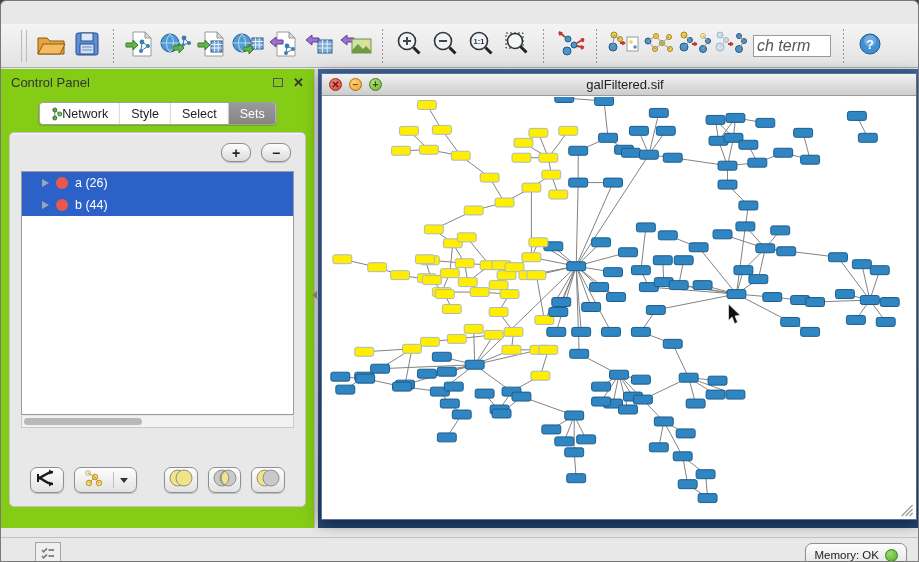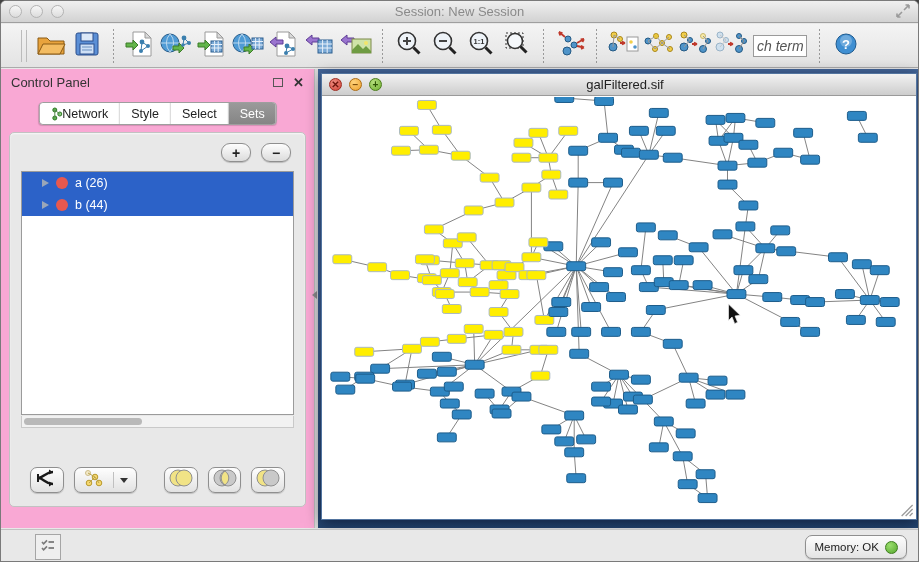--- a/index.html
+++ b/index.html
@@ -16,28 +16,28 @@
   .win-title { width:100%; text-align:center; font-size:13px; color:#8a8a8a; }
   .fs-arrows { position:absolute; right:6px; top:3px; width:16px; height:16px; color:#9a9a9a; font-size:12px; }
 
   
   .toolbar { position:absolute; left:0; top:23px; width:100%; height:44px;
     background:linear-gradient(#f4f4f4,#e3e3e3); border-bottom:1px solid #ababab;
     display:flex; align-items:center; padding:0 18px; }
   .tb-grip { width:6px; height:32px; border-left:1px solid #bbb; border-right:1px solid #bbb; margin:0 6px 0 2px; }
   .tb-sep { width:1px; height:34px; margin:0 8px; background-image:linear-gradient(#999 40%, rgba(0,0,0,0) 0%); background-size:1px 4px; background-repeat:repeat-y; }
   .tb-btn { width:36px; height:38px; display:flex; align-items:center; justify-content:center; border-radius:4px; }
-  .search-box { width:54px; height:22px; border:1px solid #9a9a9a; background:#fff;
-    font-size:14px; font-style:italic; color:#555; padding:2px 3px; margin:4px 4px; }
+  .search-box { width:78px; height:22px; border:1px solid #9a9a9a; background:#fff;
+    font-size:16px; font-style:italic; color:#555; padding:2px 3px; margin:4px 4px; }
 
   
   .content { position:absolute; left:0; top:68px; width:100%; height:459px; }
 
   
-  .control-panel { position:absolute; left:0; top:0; width:313px; height:459px; background:#f9a8d4; }
+  .control-panel { position:absolute; left:0; top:0; width:313px; height:459px; background:#84cc16; }
   .cp-header { position:absolute; left:0; top:0; width:100%; height:27px; display:flex; align-items:center; padding:0 10px; }
   .cp-title { font-size:13px; color:#333; flex:1; }
   .cp-float { width:10px; height:9px; border:1.5px solid #555; margin-right:10px; }
   .cp-close { font-size:13px; color:#333; font-weight:bold; line-height:1; }
   .tabs { position:absolute; left:50%; transform:translateX(-50%); top:33px; display:flex; height:23px;
     background:#fff; border:1px solid #9e9e9e; border-radius:4px; overflow:hidden; box-shadow:0 1px 1px rgba(0,0,0,.15); }
   .tab { display:flex; align-items:center; gap:0; padding:0 11px; font-size:12.5px; color:#222; border-right:1px solid #d5d5d5; white-space:nowrap; }
   .tab:last-child { border-right:none; }
   .tab.active { background:linear-gradient(#9a9a9a,#858585); color:#fff; }
   .net-ico { width:12px; height:14px; }
@@ -81,46 +81,33 @@
   .if-dot { width:13px; height:13px; border-radius:50%; font-size:10px; font-weight:bold;
     display:flex; align-items:center; justify-content:center; line-height:0; }
   .if-dot.r { background:radial-gradient(circle at 35% 30%, #ef8d82, #cf4336); border:1px solid #9e2b20; color:#6d150d; }
   .if-dot.o { background:radial-gradient(circle at 35% 30%, #ffd27a, #eda12f); border:1px solid #ad6c12; color:#7a4a08; }
   .if-dot.g { background:radial-gradient(circle at 35% 30%, #b7e07e, #6fae31); border:1px solid #4a7d19; color:#2d5406; }
   .if-title { width:100%; text-align:center; font-size:13px; color:#222;padding-left:12px; }
   .if-canvas { position:absolute; left:0; top:23px; width:594px; height:422px; background:#fff; overflow:hidden; }
   .if-canvas svg { display:block; }
 
   
-  .statusbar { position:absolute; left:0; bottom:0; width:100%; height:32px; background:#e8e8e8; border-top:1px solid #c2c2c2; }
+  .statusbar { position:absolute; left:0; bottom:0; width:100%; height:24px; background:#e8e8e8; border-top:1px solid #c2c2c2; }
   .task-btn { position:absolute; left:34px; top:4px; width:26px; height:26px; border:1px solid #a5a5a5; background:#efefef; display:flex; align-items:center; justify-content:center; }
   .mem-btn { position:absolute; right:11px; top:5px; height:24px; padding:0 8px;
     border:1px solid #8f8f8f; border-radius:7px; background:linear-gradient(#fdfdfd,#e3e3e3);
     display:flex; align-items:center; gap:6px; box-shadow:0 1px 1px rgba(0,0,0,.2); }
   .mem-label { font-size:11.5px; color:#222; }
   .mem-dot { width:13px; height:13px; border-radius:50%; background:radial-gradient(circle at 35% 30%, #9ade6e, #57a82e); border:1px solid #3d7d1d; }
 </style>
 </head>
 <body>
 
 <div class="window">
 
-  <div class="titlebar">
-    <div class="tl-dots">
-      <span class="tl-dot"></span>
-      <span class="tl-dot"></span>
-      <span class="tl-dot"></span>
-    </div>
-    <div class="win-title">Session: New Session</div>
-    <div class="fs-arrows">
-      <svg width="14" height="14" viewBox="0 0 14 14">
-          <path d="M8 6 L13 1 M13 1 L9.5 1 M13 1 L13 4.5 M6 8 L1 13 M1 13 L4.5 13 M1 13 L1 9.5" stroke="#9a9a9a" stroke-width="1.6" fill="none"></path>
-        </svg>
-    </div>
-  </div>
 
   <div class="toolbar">
     <div class="tb-grip"></div>
 
     <div class="tb-btn">
       <span><svg width="30" height="26" viewBox="0 0 30 26">
             <path d="M2 7 h9 l3 3 h14 v13 h-26 z" fill="#e8a33d" stroke="#8a5a14"></path>
             <path d="M2 23 l5 -10 h22 l-5 10 z" fill="#f3bc62" stroke="#8a5a14"></path>
           </svg></span>
     </div>

